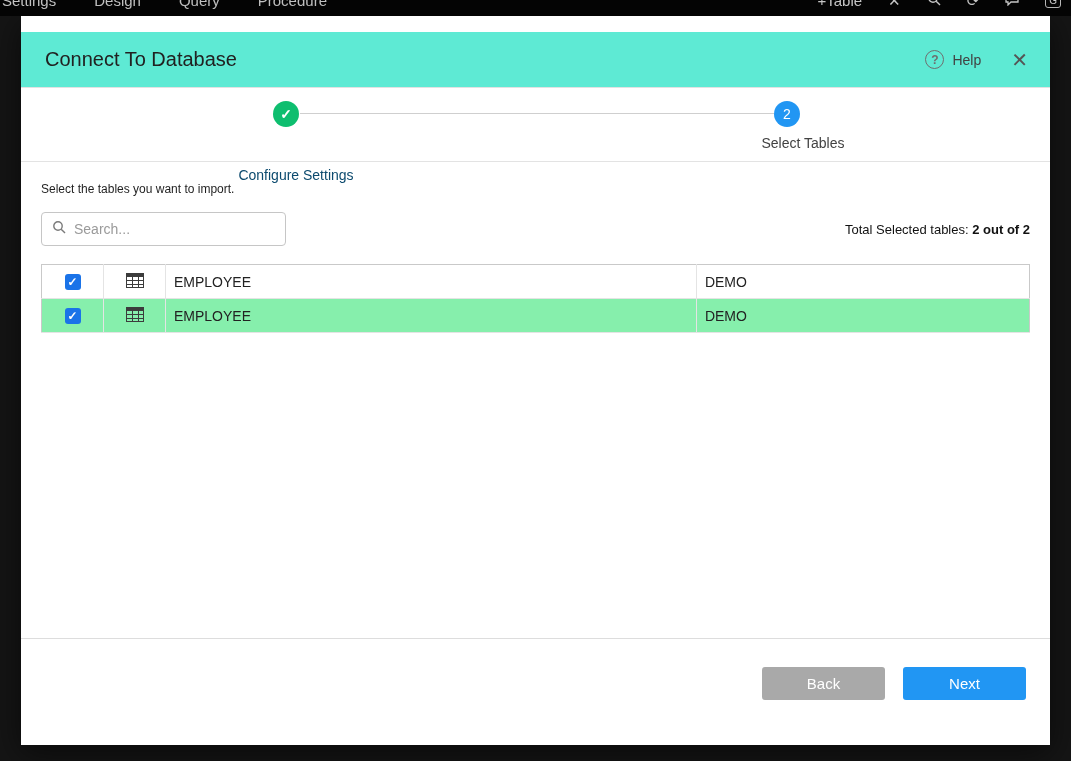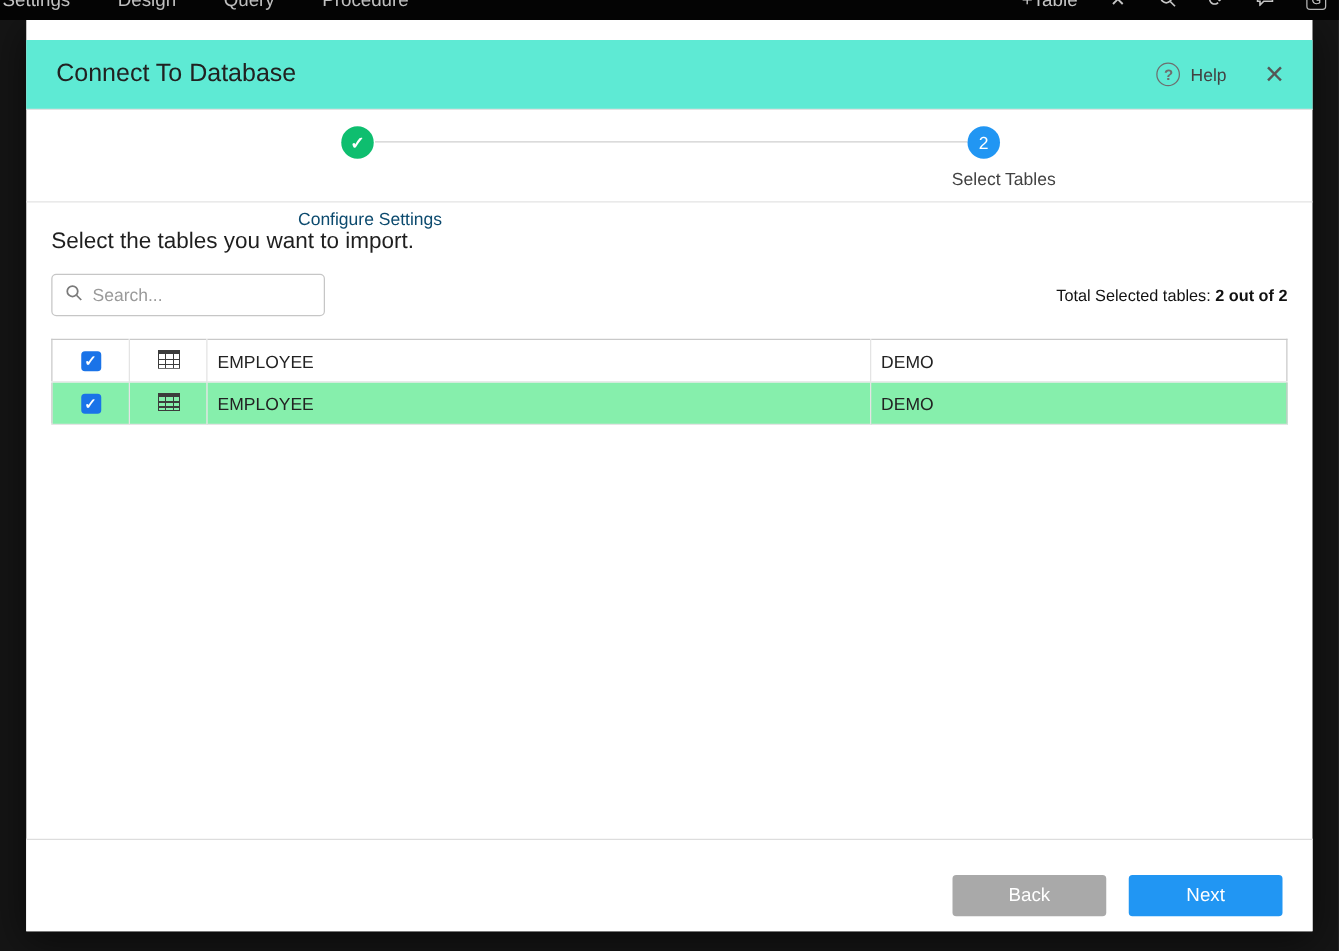--- a/index.html
+++ b/index.html
@@ -40,24 +40,24 @@
     align-items:center; justify-content:center; cursor:pointer; }
   .step-1 { left:252px; background:#0ebe6f; font-weight:bold; }
   .step-2 { left:753px; background:#2196f3; }
   .step-label { position:absolute; top:47px; transform:translateX(-50%);
     font-size:14px; white-space:nowrap; }
   .step-label-1 { left:275px; color:#0c4a6e;margin-top:32px; }
   .step-label-2 { left:766px; color:#424242;margin-left:16px; }
 
   
   .content { padding:20px 20px 0 20px; }
-  .instruction { font-size:18px; color:#1f1f1f; }
+  .instruction { font-size:12px; color:#1f1f1f; }
   .toolbar-row { display:flex; justify-content:space-between;
     align-items:center; margin-top:16px; }
-  .search-box { width:219px; height:34px; border:1px solid #c6c6c6;
+  .search-box { width:245px; height:34px; border:1px solid #c6c6c6;
     border-radius:4px; display:flex; align-items:center; padding:0 10px; gap:8px;
     background:#fff; }
   .search-box input { border:none; outline:none; font-size:14px; color:#333;
     width:100%; font-family:inherit; background:transparent; }
   .search-box input::placeholder { color:#9a9a9a; }
   .summary { font-size:13px; color:#111; }
   .summary b { font-weight:bold; }
 
   
   table.import-table { margin-top:18px; width:989px; border-collapse:collapse;
@@ -75,21 +75,21 @@
   .col-name  { width:438px; }
 
   .checkbox { display:inline-flex; width:16px; height:16px; background:#1a73e8;
     border-radius:3px; align-items:center; justify-content:center; color:#fff;
     font-size:12px; font-weight:bold; cursor:pointer; vertical-align:middle; }
   .checkbox::after { content:"\2713"; }
 
   .tbl-icon { display:inline-block; vertical-align:middle; }
 
   
-  .modal-footer { position:absolute; left:0; right:0; bottom:0; height:74px;
+  .modal-footer { position:absolute; left:0; right:0; bottom:0; height:107px;
     border-top:1px solid #ddd; background:#fff;padding-left:16px; }
   .footer-buttons { position:absolute; top:28px; right:24px; display:flex;
     gap:18px; }
   .btn { width:123px; height:33px; border:none; border-radius:3px; color:#fff;
     font-size:15px; font-family:inherit; cursor:pointer; }
   .btn-back { background:#a9a9a9; }
   .btn-next { background:#2196f3; }
 </style>
 </head>
 <body>

